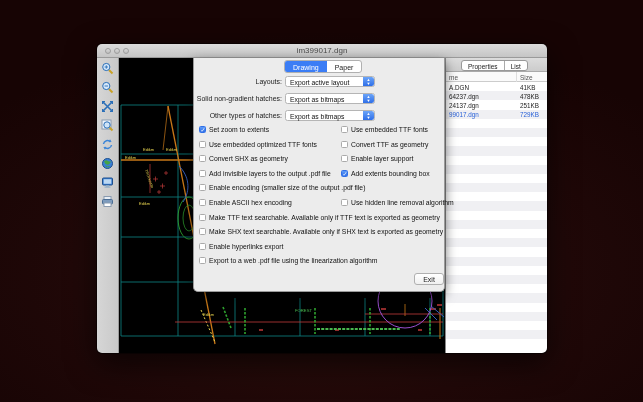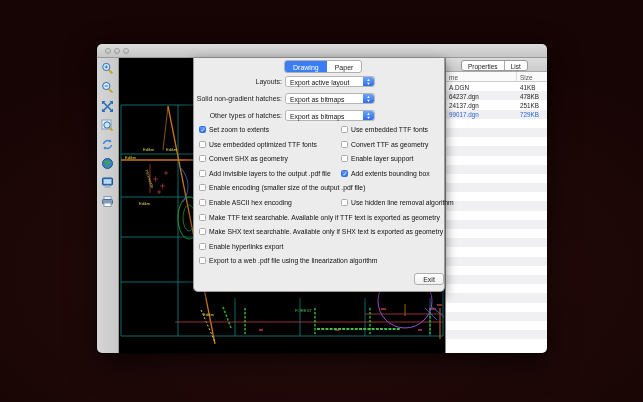--- a/index.html
+++ b/index.html
@@ -109,20 +109,21 @@
 </style>
 </head>
 <body>
 
 <div class="window">
 
   <div class="titlebar">
     <span class="traffic t1"></span>
     <span class="traffic t2"></span>
     <span class="traffic t3"></span>
+    <div class="title-text">im399017.dgn</div>
   </div>
 
   <div class="toolbar" id="toolbar">
       <div class="tool-btn">
         <svg viewBox="0 0 13 13">
           <line x1="8" y1="8" x2="11.5" y2="11.5" stroke="#c9a227" stroke-width="2"></line>
           <circle cx="5.3" cy="5" r="3.6" fill="#d6e8fa" stroke="#2b6fb8"></circle>
           <path d="M3.6,5 h3.4 M5.3,3.3 v3.4" stroke="#2b6fb8" stroke-width="0.9"></path>
         </svg>
       </div>

